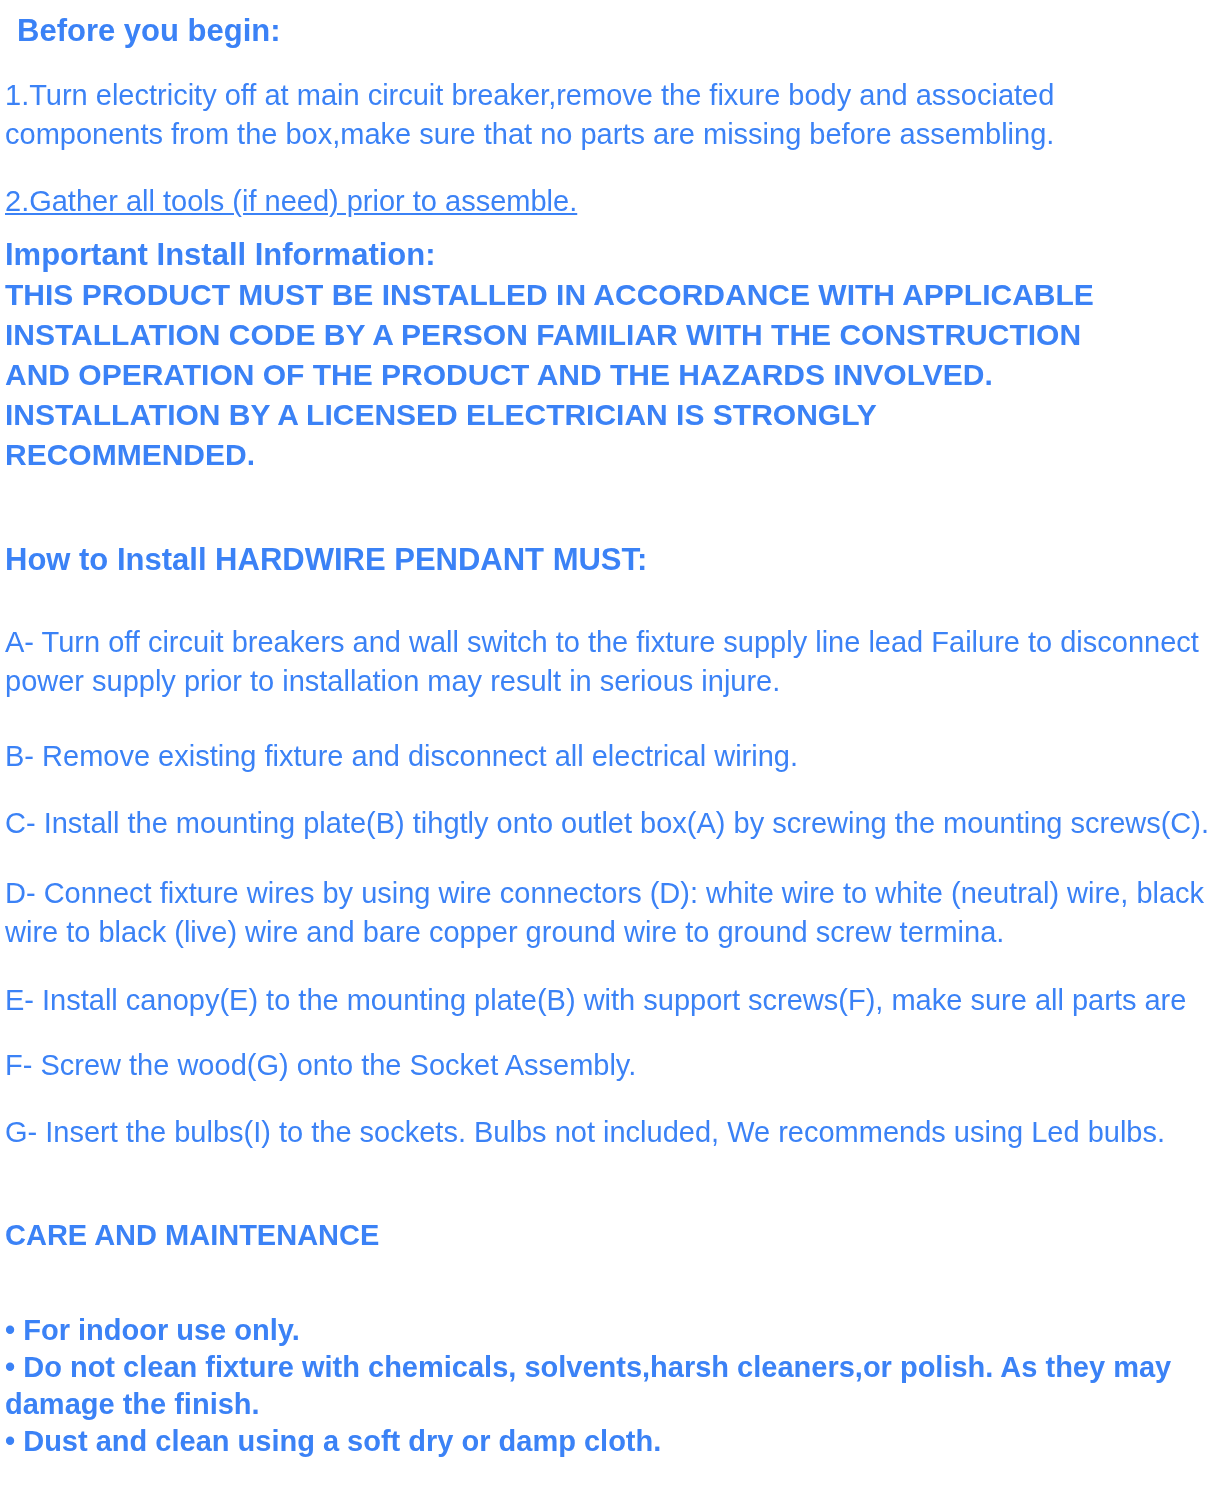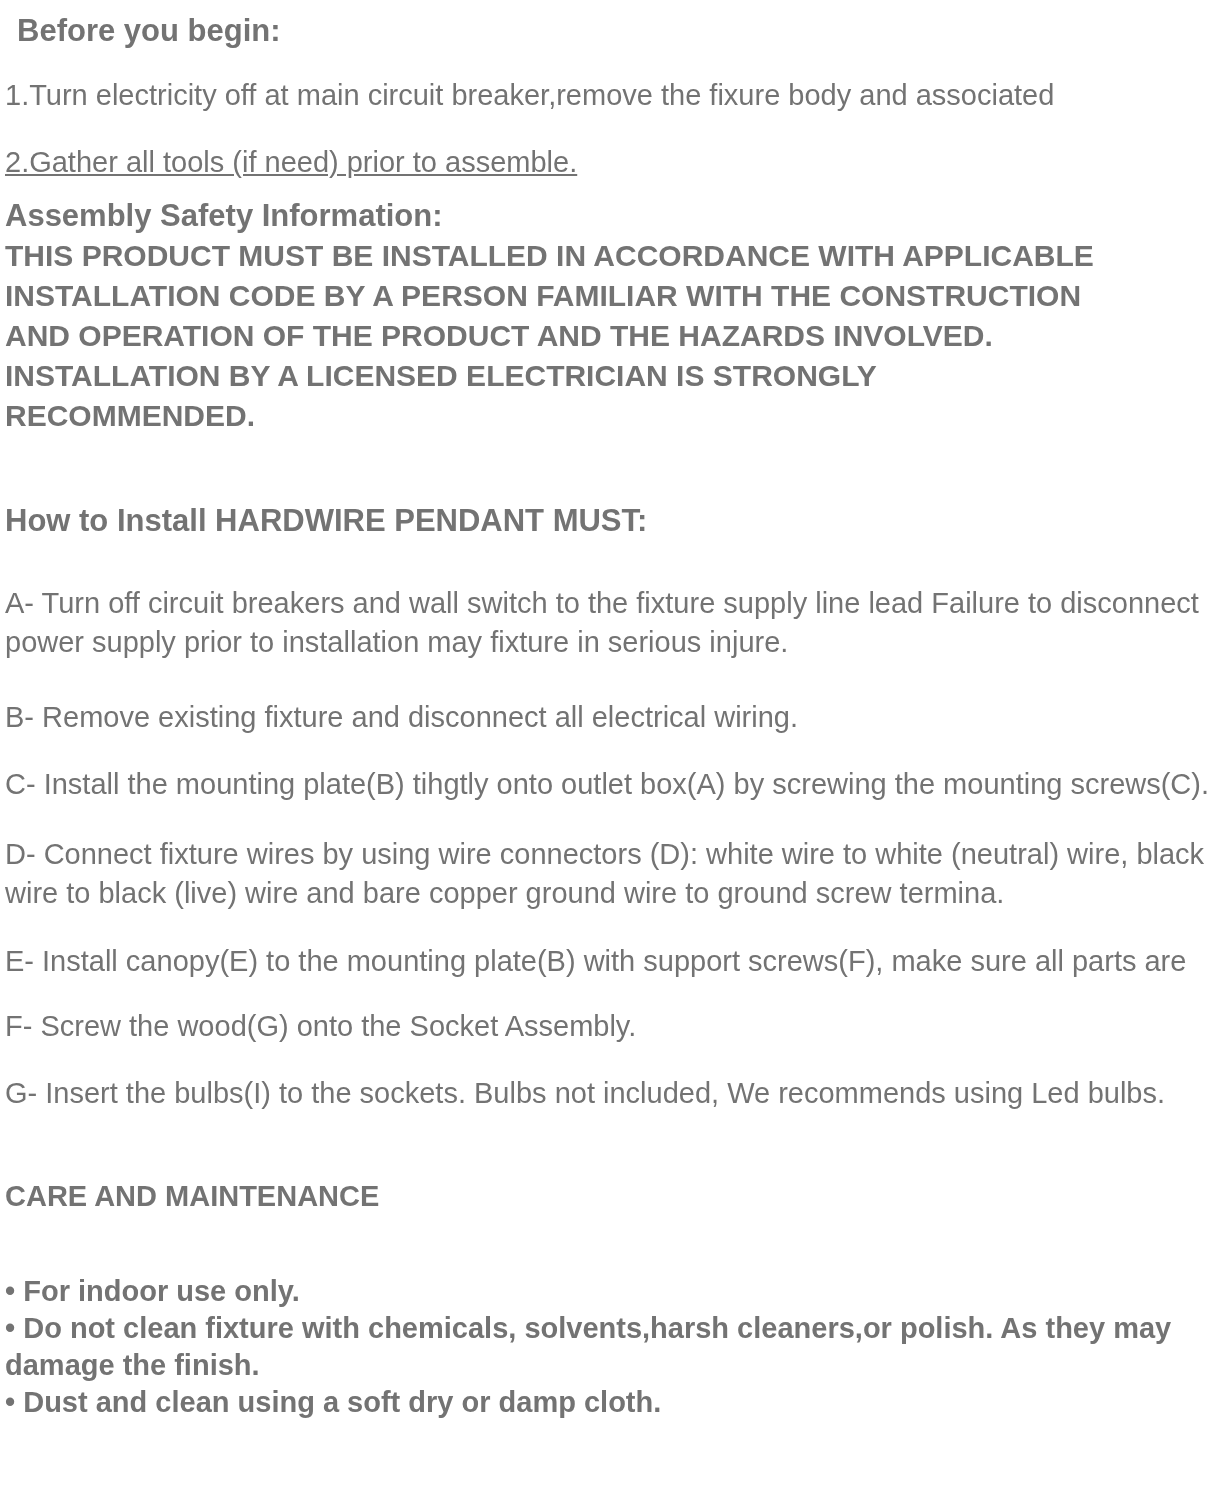--- a/index.html
+++ b/index.html
@@ -9,21 +9,21 @@
   }
   .page {
     position: relative;
     width: 1214px;
     height: 1490px;
     box-sizing: border-box;
     padding-left: 5px;
     padding-right: 4px;
     overflow: hidden;
     background: #ffffff;
-    color: #737373;
+    color: #3b82f6;
     font-family: "Liberation Sans", sans-serif;
     -webkit-font-smoothing: antialiased;
   }
   .ln { white-space: pre; }
 
   
   .h-main {
     font-size: 31px;
     font-weight: bold;
     line-height: 42px;
@@ -84,41 +84,42 @@
 </style>
 </head>
 <body>
 
 <div class="page">
 
   <div class="h-main indent">Before you begin:</div>
 
   <div class="para mt-step1">
     <div class="ln">1.Turn electricity off at main circuit breaker,remove the fixure body and associated</div>
+    <div class="ln">components from the box,make sure that no parts are missing before assembling.</div>
   </div>
 
   <div class="para mt-step2">
     <div class="ln">2.Gather all tools (if need) prior to assemble.</div>
   </div>
 
-  <div class="h-sub">Assembly Safety Information:</div>
+  <div class="h-sub">Important Install Information:</div>
 
   <div class="caps-block">
     <div class="ln">THIS PRODUCT MUST BE INSTALLED IN ACCORDANCE WITH APPLICABLE</div>
     <div class="ln">INSTALLATION CODE BY A PERSON FAMILIAR WITH THE CONSTRUCTION</div>
     <div class="ln">AND OPERATION OF THE PRODUCT AND THE HAZARDS INVOLVED.</div>
     <div class="ln">INSTALLATION BY A LICENSED ELECTRICIAN IS STRONGLY</div>
     <div class="ln">RECOMMENDED.</div>
   </div>
 
   <div class="h-install">How to Install HARDWIRE PENDANT MUST:</div>
 
   <div class="para mt-a">
     <div class="ln">A- Turn off circuit breakers and wall switch to the fixture supply line lead Failure to disconnect</div>
-    <div class="ln">power supply prior to installation may fixture in serious injure.</div>
+    <div class="ln">power supply prior to installation may result in serious injure.</div>
   </div>
 
   <div class="para mt-b">
     <div class="ln">B- Remove existing fixture and disconnect all electrical wiring.</div>
   </div>
 
   <div class="para mt-c">
     <div class="ln">C- Install the mounting plate(B) tihgtly onto outlet box(A) by screwing the mounting screws(C).</div>
   </div>
 

